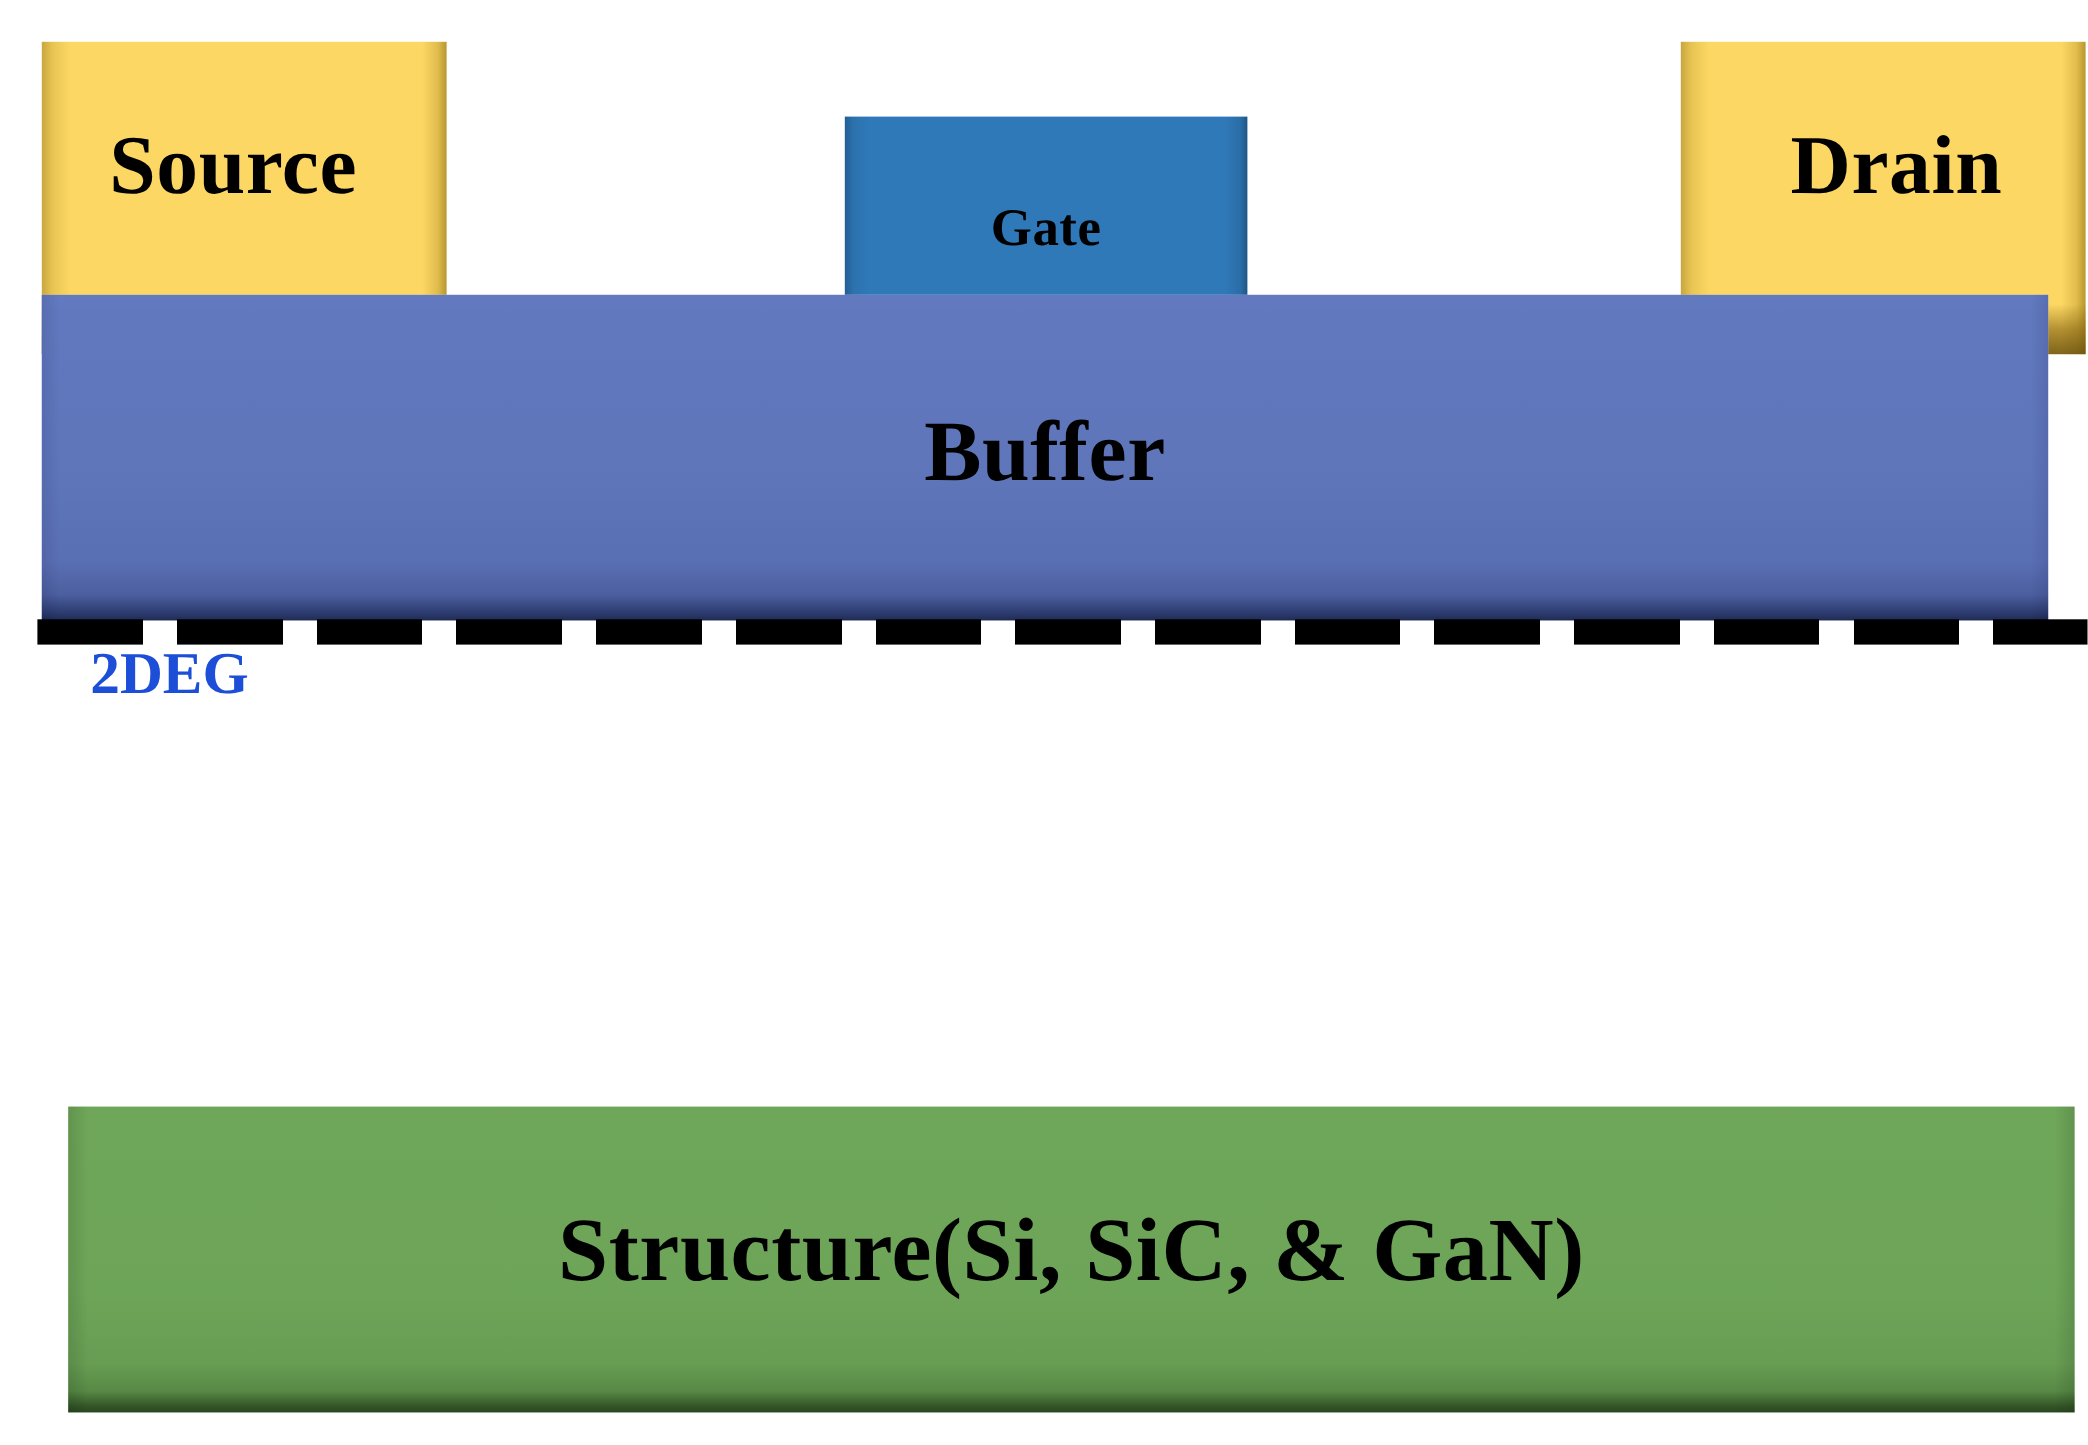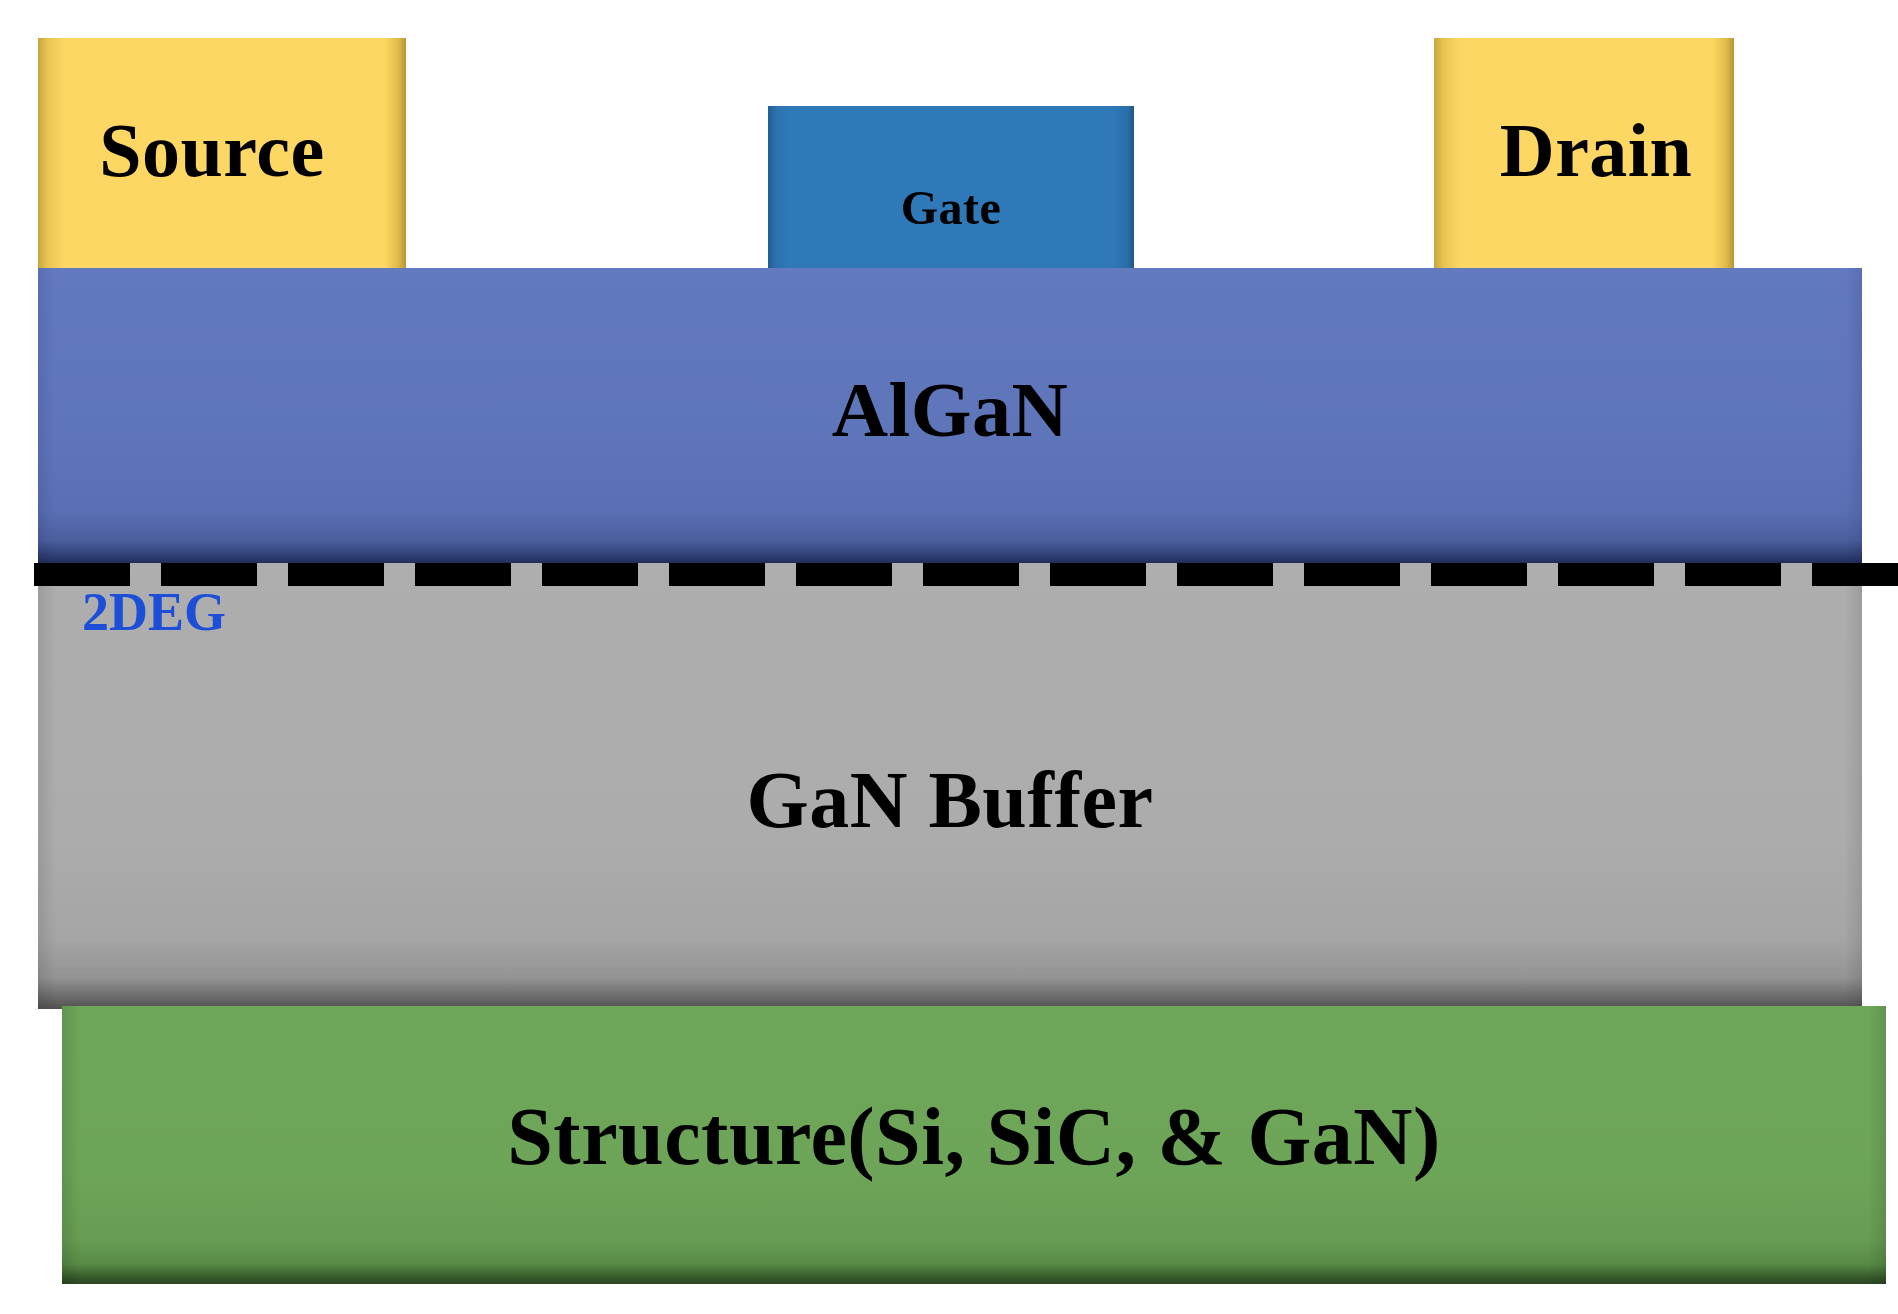--- a/index.html
+++ b/index.html
@@ -65,23 +65,23 @@
     top: 38px;
     width: 368px;
     height: 284px;
   }
   #source .label {
     
     transform: translateX(-10px) translateY(-30px);
   }
 
   #drain {
-    left: 1434px;
+    left: 1528px;
     top: 38px;
-    width: 300px;
+    width: 368px;
     height: 284px;
   }
   #drain .label {
     transform: translateX(12px) translateY(-30px);
   }
 
   
   #gate {
     left: 768px;
     top: 106px;
@@ -220,26 +220,23 @@
 
   <div class="block" id="gate">
     <span class="label">Gate</span>
   </div>
 
   <div class="block electrode" id="drain">
     <span class="label">Drain</span>
   </div>
 
   <div class="block" id="algan">
-    <span class="label">AlGaN</span>
-  </div>
-
-  <div class="block" id="buffer">
-    <span class="label">GaN Buffer</span>
-  </div>
+    <span class="label">Buffer</span>
+  </div>
+
 
   <div class="block" id="substrate">
     <span class="label">Structure(Si, SiC, &amp; GaN)</span>
   </div>
 
   <div id="deg-line"></div>
 
   <div id="deg-label">2DEG</div>
 
 </div>

